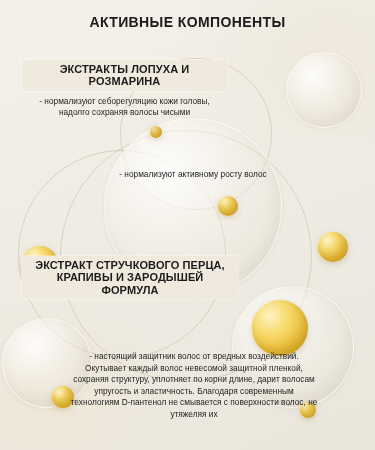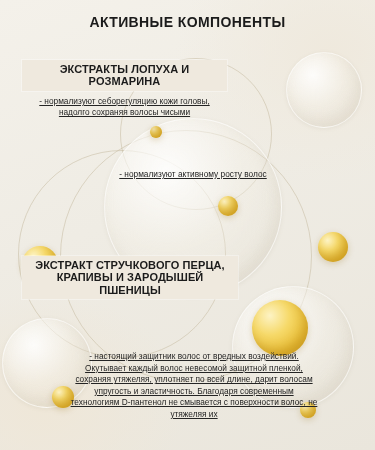--- a/index.html
+++ b/index.html
@@ -77,21 +77,20 @@
     letter-spacing: 0.1px;
     box-shadow: 0 0 0 1px rgba(255,255,255,0.35);
   }
   .body {
     display: block;
     font-size: 8.3px;
     line-height: 11.6px;
     color: #242424;
     text-align: center;
     padding: 5px 6px 0 6px;
-    text-decoration: underline;
   }
 
   .blk-1 { top: 60px;  left: 22px;  width: 205px; }
   .blk-2 { top: 164px; left: 80px;  width: 226px; }
   .blk-3 { top: 256px; left: 22px;  width: 216px; }
   .blk-4 { top: 346px; left: 100px; width: 176px; }
   .blk-4 .body { width: 248px; margin-left: -36px; padding-top: 5px; }
 </style>
 </head>
 <body>
@@ -122,20 +121,20 @@
   <div class="block blk-1">
     <span class="bar">ЭКСТРАКТЫ ЛОПУХА И РОЗМАРИНА</span>
     <span class="body">- нормализуют себорегуляцию кожи головы, надолго сохраняя волосы чисыми</span>
   </div>
 
   <div class="block blk-2">
     <span class="body">- нормализуют активному росту волос</span>
   </div>
 
   <div class="block blk-3">
-    <span class="bar">ЭКСТРАКТ СТРУЧКОВОГО ПЕРЦА, КРАПИВЫ И ЗАРОДЫШЕЙ ПШЕНИЦЫ</span>
+    <span class="bar">ЭКСТРАКТ СТРУЧКОВОГО ПЕРЦА, КРАПИВЫ И ЗАРОДЫШЕЙ ФОРМУЛА</span>
   </div>
 
   <div class="block blk-4">
-    <span class="body">- настоящий защитник волос от вредных воздействий. Окутывает каждый волос невесомой защитной пленкой, сохраняя утяжеляя, уплотняет по всей длине, дарит волосам упругость и эластичность. Благодаря современным технологиям D-пантенол не смывается с поверхности волос, не утяжеляя их</span>
+    <span class="body">- настоящий защитник волос от вредных воздействий. Окутывает каждый волос невесомой защитной пленкой, сохраняя структуру, уплотняет по корни длине, дарит волосам упругость и эластичность. Благодаря современным технологиям D-пантенол не смывается с поверхности волос, не утяжеляя их</span>
   </div>
 
 </div>
 
 </body></html>

